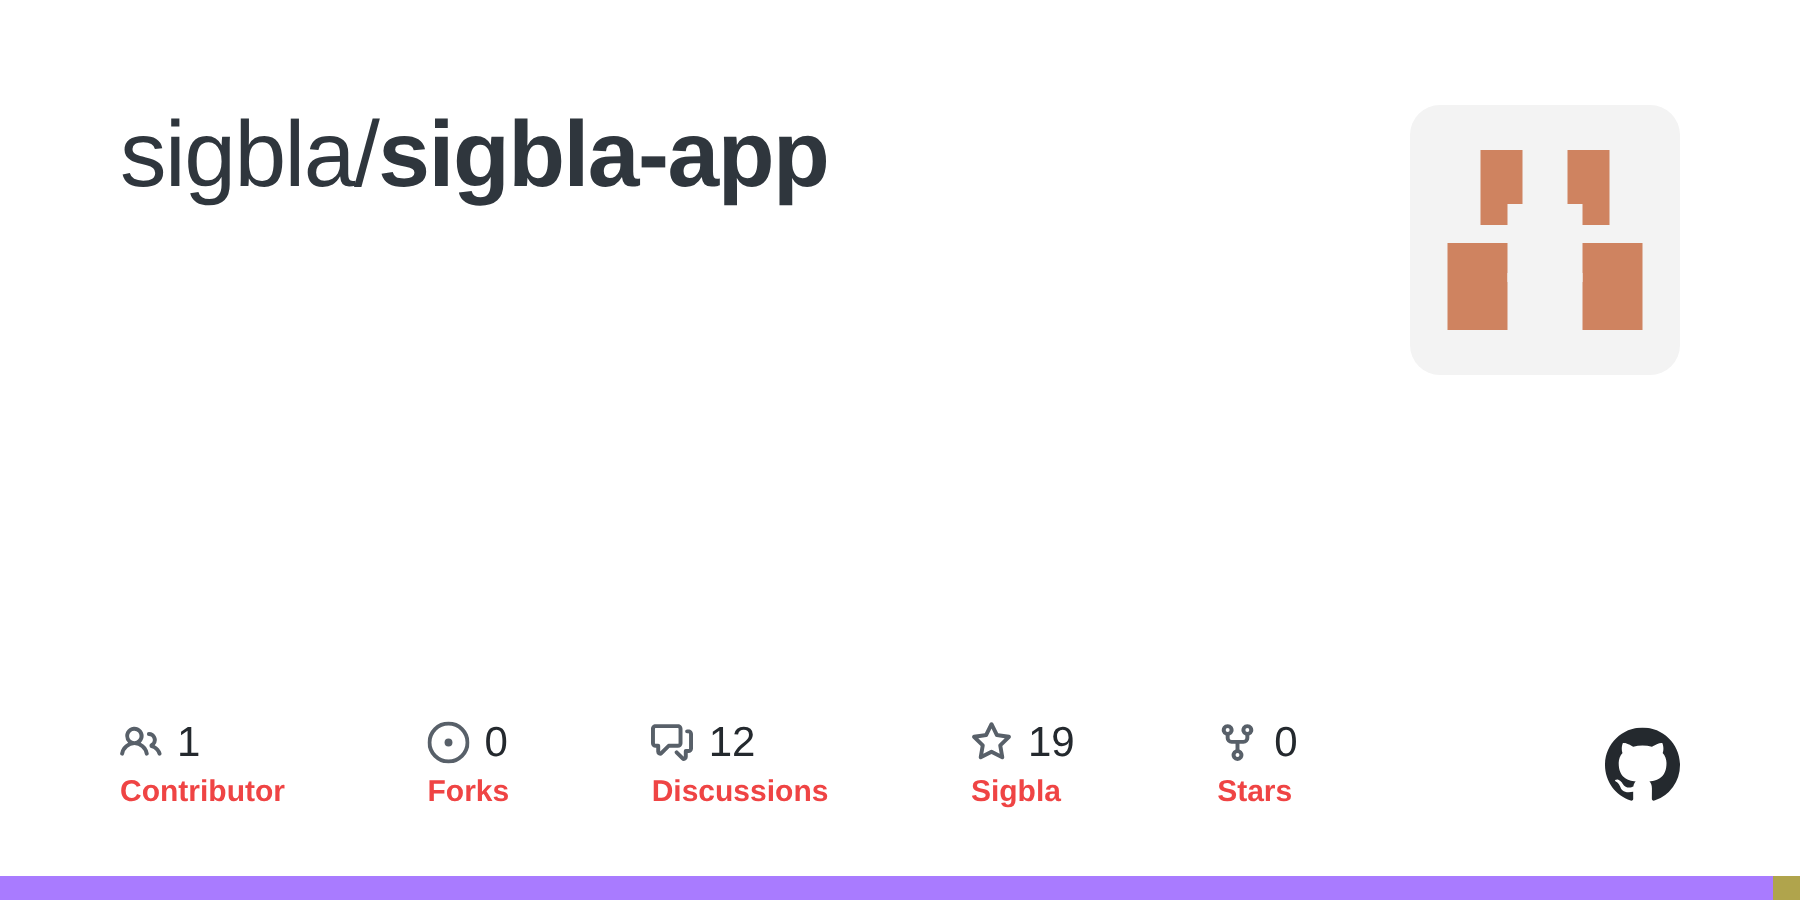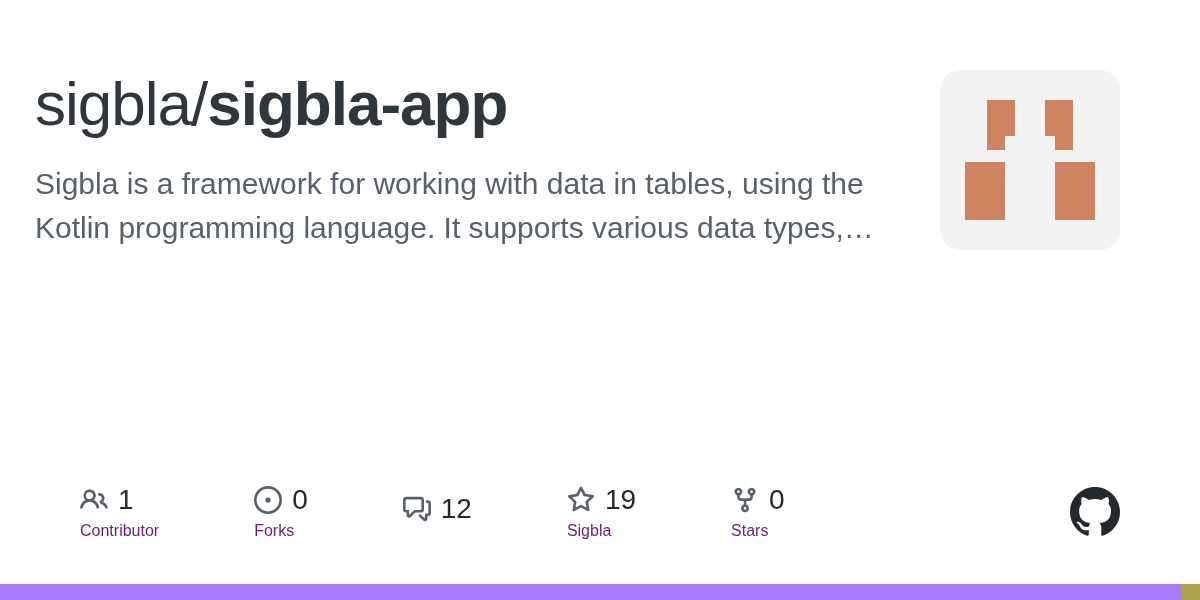--- a/index.html
+++ b/index.html
@@ -9,21 +9,21 @@
     }
     body {
       font-family: -apple-system, BlinkMacSystemFont, "Segoe UI", Helvetica, Arial, sans-serif;
       width: 1200px;
       height: 600px;
       background: #ffffff;
       position: relative;
       overflow: hidden;
     }
     .container {
-      padding: 70px 80px 0 35px;
+      padding: 70px 80px 0 80px;
       height: 100%;
       position: relative;
     }
     .header-row {
       display: flex;
       justify-content: space-between;
       align-items: flex-start;
     }
     .text-block {
       flex: 1;
@@ -137,23 +137,23 @@
       width: 28px;
       height: 28px;
       fill: #586069;
     }
     .stat-count {
       font-size: 28px;
       font-weight: 400;
       color: #24292e;
     }
     .stat-label {
-      font-size: 16px;
-      color: #701a75;
-      font-weight: 400;
+      font-size: 20px;
+      color: #ef4444;
+      font-weight: 700;
     }
     .github-logo {
       margin-left: auto;
       width: 50px;
       height: 50px;
     }
     .github-logo svg {
       width: 50px;
       height: 50px;
       fill: #24292e;
@@ -177,21 +177,20 @@
   </style>
 </head>
 <body>
 
 <div class="container">
   <div class="header-row">
     <div class="text-block">
       <h1 class="repo-title">
         <span>sigbla</span><span class="slash">/</span><span class="bold">sigbla-app</span>
       </h1>
-      <p class="description">Sigbla is a framework for working with data in tables, using the Kotlin programming language. It supports various data types,…</p>
     </div>
     <div class="avatar-box">
       <div class="avatar-inner">
         <div class="shape-top-left"></div>
         <div class="shape-top-right"></div>
         <div class="shape-bottom"></div>
         <div class="shape-cut"></div>
       </div>
     </div>
   </div>
@@ -224,20 +223,21 @@
 
     <div class="stat">
       <div class="stat-top">
         <span class="stat-icon">
           <svg viewBox="0 0 16 16">
               <path d="M1.75 1h8.5c.966 0 1.75.784 1.75 1.75v5.5A1.75 1.75 0 0 1 10.25 10H7.061l-2.574 2.573A1.458 1.458 0 0 1 2 11.543V10h-.25A1.75 1.75 0 0 1 0 8.25v-5.5C0 1.784.784 1 1.75 1ZM1.5 2.75v5.5c0 .138.112.25.25.25h1a.75.75 0 0 1 .75.75v2.19l2.72-2.72a.749.749 0 0 1 .53-.22h3.5a.25.25 0 0 0 .25-.25v-5.5a.25.25 0 0 0-.25-.25h-8.5a.25.25 0 0 0-.25.25Zm13 2a.25.25 0 0 0-.25-.25h-.5a.75.75 0 0 1 0-1.5h.5c.966 0 1.75.784 1.75 1.75v5.5A1.75 1.75 0 0 1 14.25 12H14v1.543a1.458 1.458 0 0 1-2.487 1.03L9.22 12.28a.749.749 0 0 1 .326-1.275.749.749 0 0 1 .734.215l2.22 2.22v-2.19a.75.75 0 0 1 .75-.75h1a.25.25 0 0 0 .25-.25Z"></path>
             </svg>
         </span>
         <span class="stat-count">12</span>
       </div>
+      <span class="stat-label">Discussions</span>
     </div>
 
     <div class="stat">
       <div class="stat-top">
         <span class="stat-icon">
           <svg viewBox="0 0 16 16">
               <path d="M8 .25a.75.75 0 0 1 .673.418l1.882 3.815 4.21.612a.75.75 0 0 1 .416 1.279l-3.046 2.97.719 4.192a.751.751 0 0 1-1.088.791L8 12.347l-3.766 1.98a.75.75 0 0 1-1.088-.79l.72-4.194L.818 6.374a.75.75 0 0 1 .416-1.28l4.21-.611L7.327.668A.75.75 0 0 1 8 .25Zm0 2.445L6.615 5.5a.75.75 0 0 1-.564.41l-3.097.45 2.24 2.184a.75.75 0 0 1 .216.664l-.528 3.084 2.769-1.456a.75.75 0 0 1 .698 0l2.77 1.456-.53-3.084a.75.75 0 0 1 .216-.664l2.24-2.183-3.096-.45a.75.75 0 0 1-.564-.41L8 2.694Z"></path>
             </svg>
         </span>
         <span class="stat-count">19</span>

